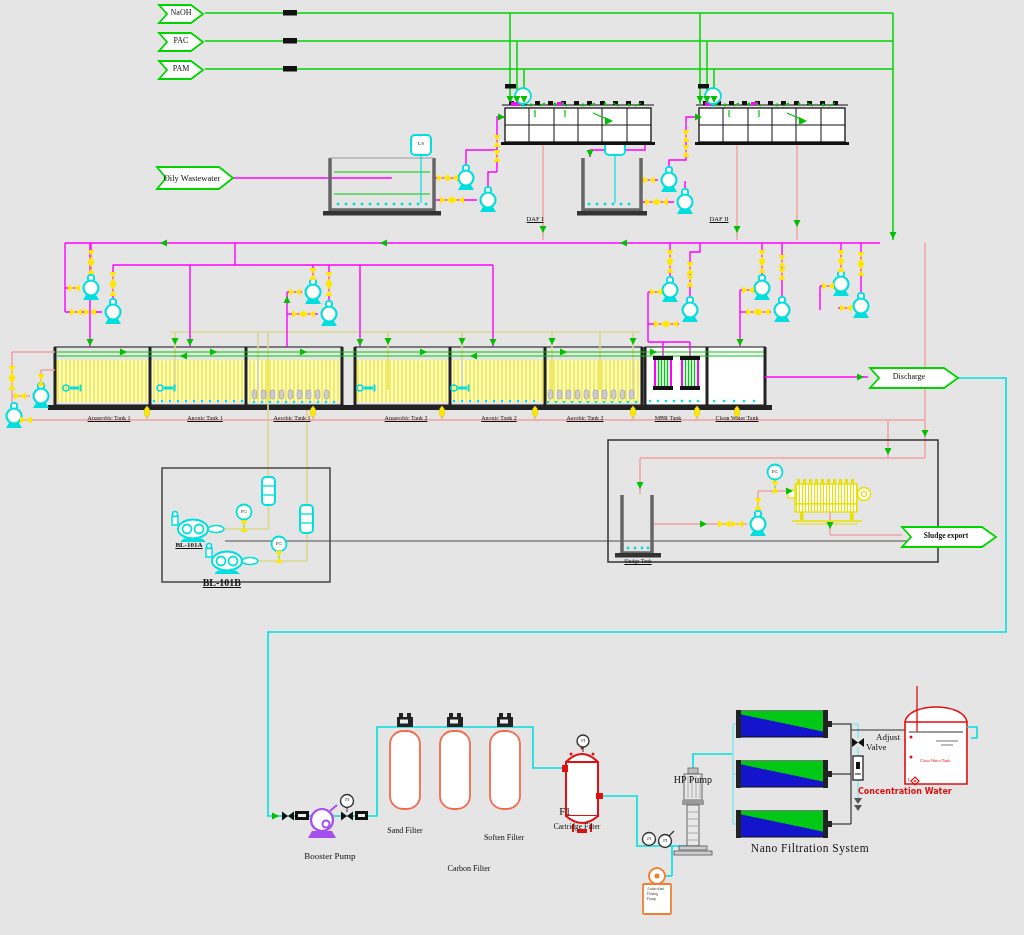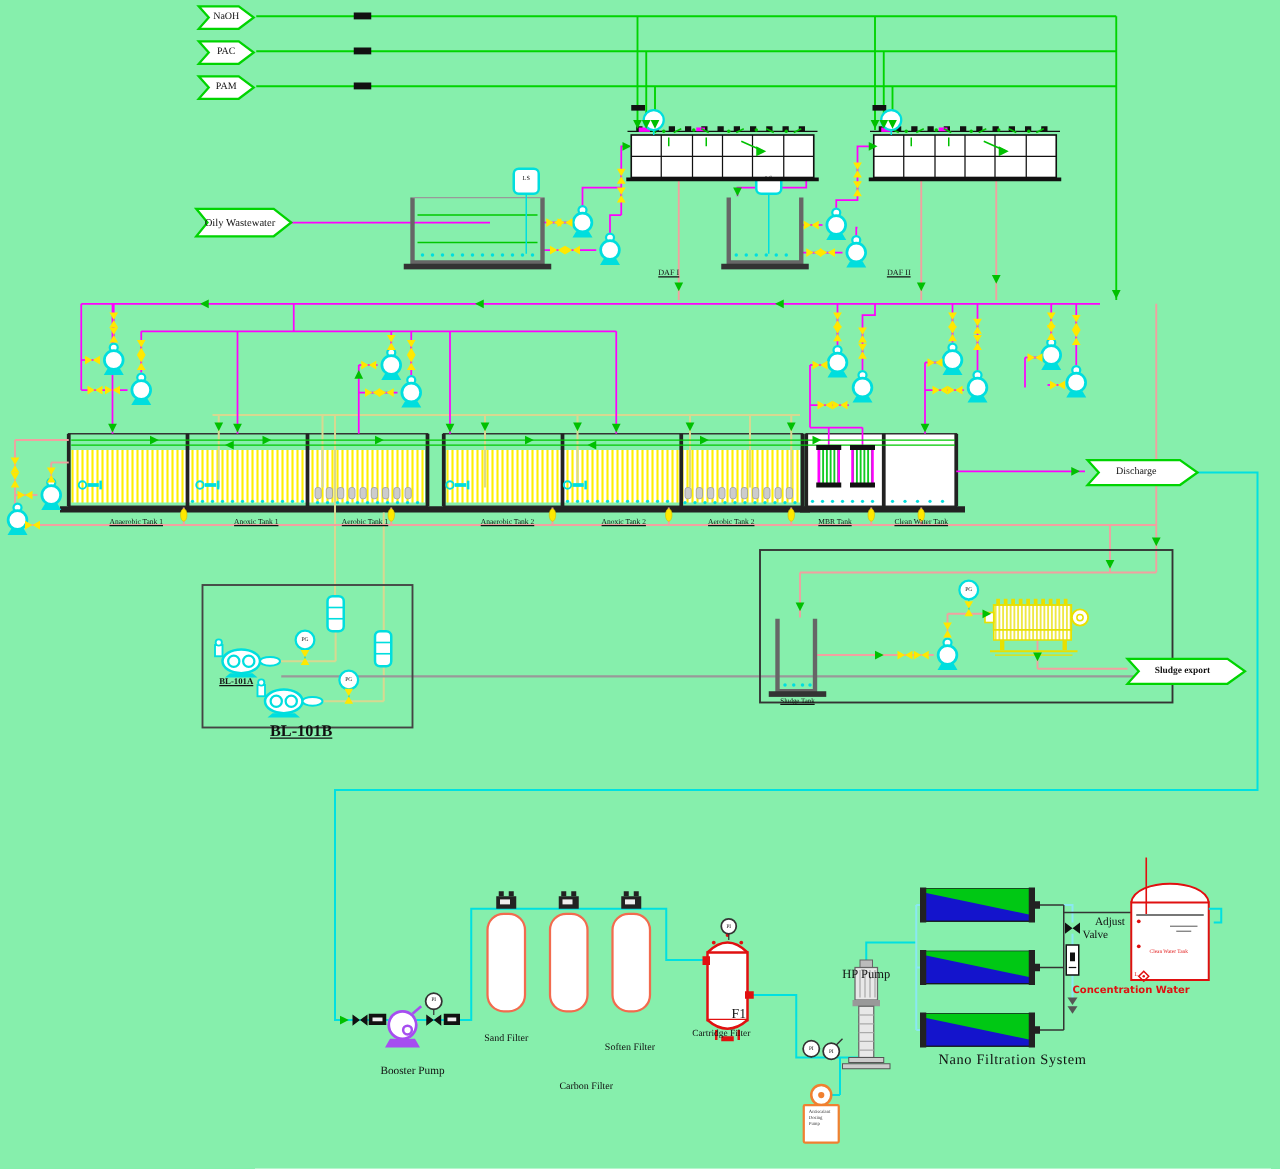--- a/index.html
+++ b/index.html
@@ -1,16 +1,16 @@
 <!DOCTYPE html>
 <html><head>
 <meta charset="utf-8">
 <style>
   html,body{margin:0;padding:0;background:#fff;}
-  #wrap{position:relative;width:1024px;height:935px;background:#86efac;overflow:hidden;}
+  #wrap{position:relative;width:1024px;height:935px;background:#e5e5e5;overflow:hidden;}
   #cad{position:absolute;left:0;top:0;}
   .lb{position:absolute;font-family:"Liberation Serif",serif;color:#111;line-height:1;
       text-align:center;white-space:nowrap;}
   .u{text-decoration:underline;}
   .la{text-align:left;}
   .red{color:#e01010;}
   .sans{font-family:"DejaVu Sans",sans-serif;font-weight:bold;}
   .bold{font-weight:600;}
 </style>
 </head>
@@ -747,31 +747,31 @@
 <span class="lb u" style="left:371px;top:415px;width:70px;font-size:6px;">Anaerobic Tank 2</span>
 <span class="lb u" style="left:464px;top:415px;width:70px;font-size:6px;">Anoxic Tank 2</span>
 <span class="lb u" style="left:550px;top:415px;width:70px;font-size:6px;">Aerobic Tank 2</span>
 <span class="lb u" style="left:633px;top:415px;width:70px;font-size:6px;">MBR Tank</span>
 <span class="lb u" style="left:702px;top:415px;width:70px;font-size:6px;">Clean Water Tank</span>
 
 <span class="lb" style="left:878px;top:373px;width:62px;font-size:8px;">Discharge</span>
 <span class="lb" style="left:910px;top:532px;width:72px;font-size:7.5px;font-weight:bold;">Sludge export</span>
 
 <span class="lb u bold" style="left:166px;top:542px;width:46px;font-size:7px;">BL-101A</span>
-<span class="lb u bold" style="left:216px;top:578px;width:46px;font-size:13px;">BL-101B</span>
+<span class="lb u bold" style="left:195px;top:578px;width:46px;font-size:10px;text-align:right;">BL-101B</span>
 <span class="lb" style="left:236.5px;top:509.5px;width:15px;font-size:4.5px;">PG</span>
 <span class="lb" style="left:271.5px;top:541.5px;width:15px;font-size:4.5px;">PG</span>
 <span class="lb" style="left:767.5px;top:469.5px;width:15px;font-size:4.5px;">PG</span>
 <span class="lb u" style="left:609px;top:559px;width:58px;font-size:5.5px;">Sludge Tank</span>
 
 <span class="lb" style="left:294px;top:852px;width:72px;font-size:9px;">Booster Pump</span>
 <span class="lb" style="left:369px;top:827px;width:72px;font-size:8px;">Sand Filter</span>
 <span class="lb" style="left:431px;top:824px;width:76px;font-size:8px;margin-top:41px;">Carbon Filter</span>
 <span class="lb" style="left:466px;top:824px;width:76px;font-size:8px;margin-top:10px;">Soften Filter</span>
-<span class="lb" style="left:552px;top:806px;width:26px;font-size:11px;margin-left:26px;">F1</span>
+<span class="lb" style="left:552px;top:806px;width:26px;font-size:11px;">F1</span>
 <span class="lb" style="left:540px;top:823px;width:74px;font-size:7.5px;">Cartridge Filter</span>
 <span class="lb" style="left:340px;top:798px;width:14px;font-size:4.2px;">PI</span>
 <span class="lb" style="left:576px;top:738.5px;width:14px;font-size:4.2px;">PI</span>
 <span class="lb" style="left:642px;top:836.5px;width:14px;font-size:4.2px;">PI</span>
 <span class="lb" style="left:658px;top:838.5px;width:14px;font-size:4.2px;">PI</span>
 <span class="lb" style="left:660px;top:775px;width:66px;font-size:10px;">HP Pump</span>
 <span class="lb" style="left:742px;top:843px;width:136px;font-size:11.5px;letter-spacing:0.5px;">Nano Filtration System</span>
 <span class="lb la" style="left:866px;top:733px;width:44px;font-size:9px;text-align:center;">Adjust</span>
 <span class="lb la" style="left:866px;top:743px;width:44px;font-size:9px;">Valve</span>
 <span class="lb la sans red" style="left:858px;top:788px;width:95px;font-size:8px;">Concentration  Water</span>

